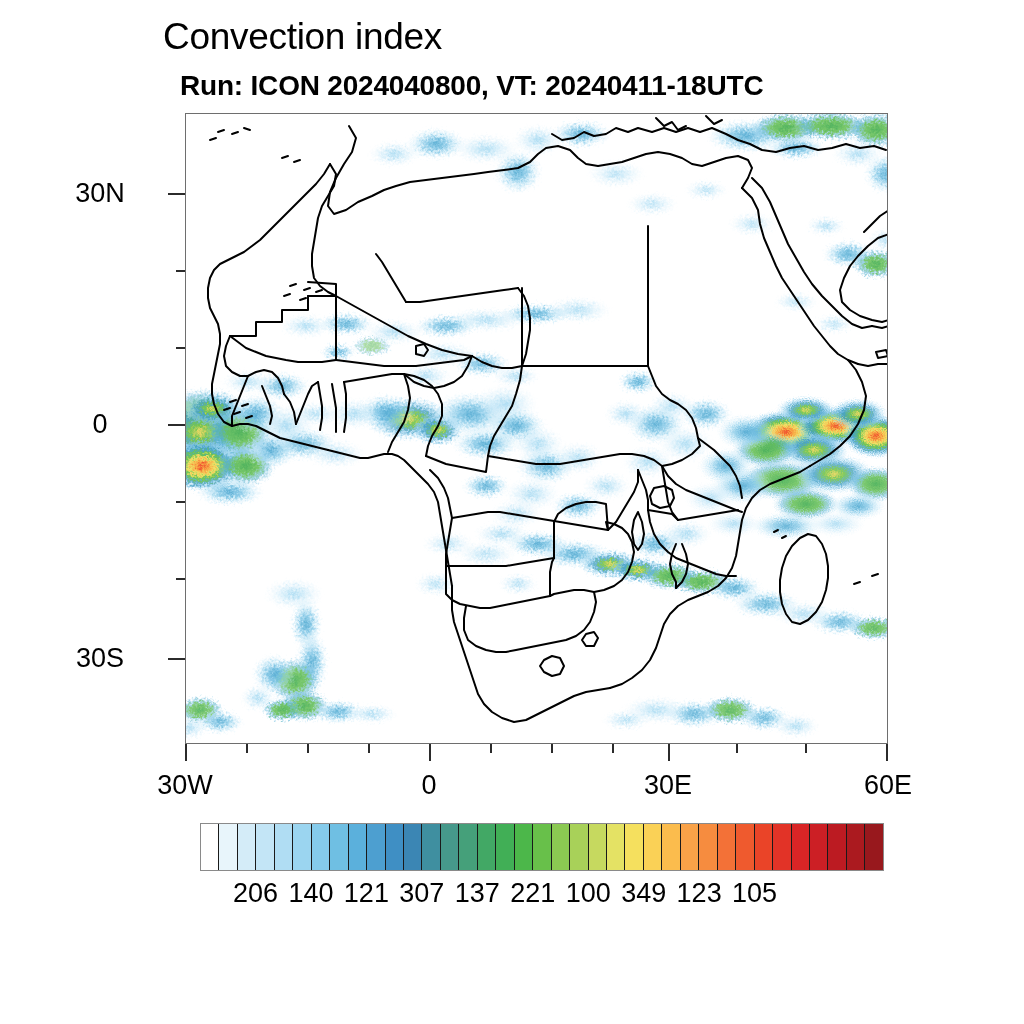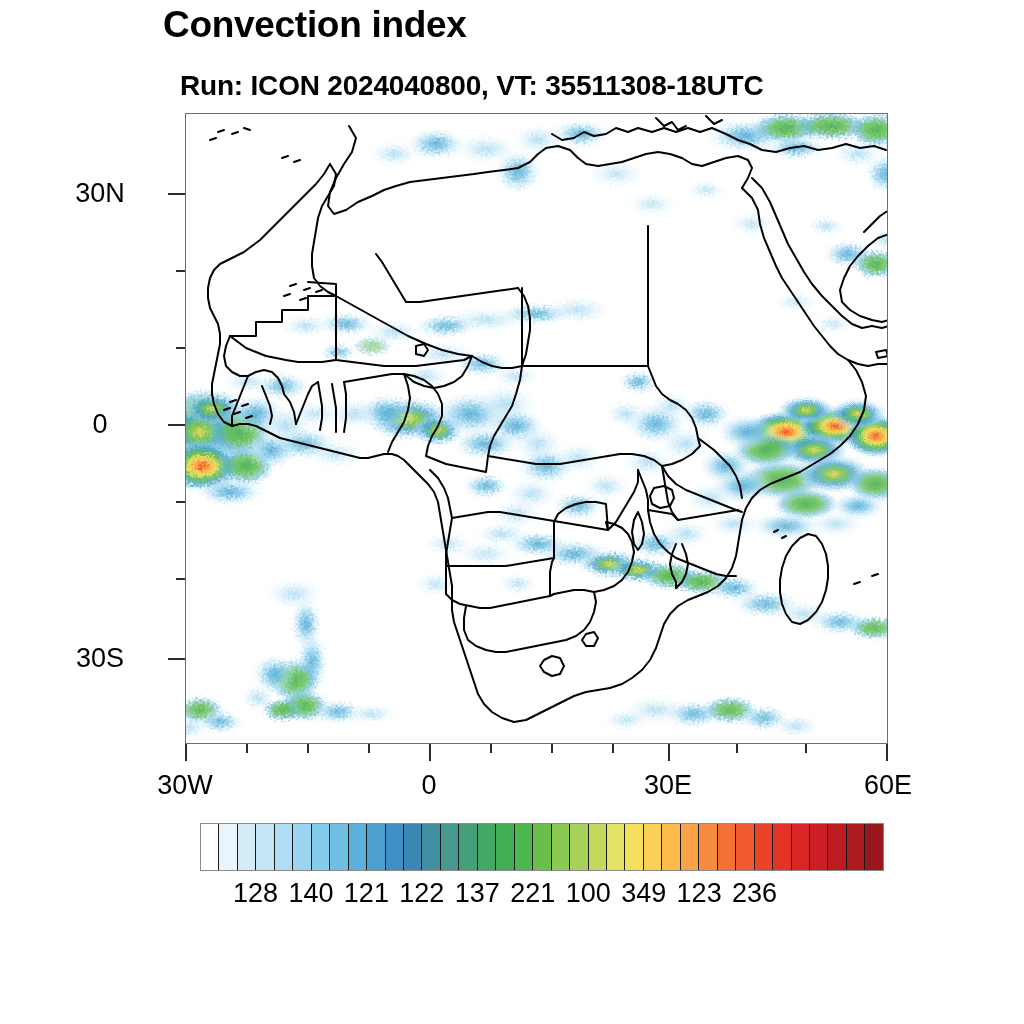--- a/index.html
+++ b/index.html
@@ -1,20 +1,20 @@
 <!DOCTYPE html>
 <html><head>
 <meta charset="utf-8">
 <style>
   html,body{margin:0;padding:0;background:#ffffff;}
   body{width:1024px;height:1024px;position:relative;overflow:hidden;
        font-family:"Liberation Sans",sans-serif;color:#000;}
   #root{position:absolute;left:0;top:0;width:1024px;height:1024px;}
 
-  .title{position:absolute;left:163px;top:4px;font-size:37px;font-weight:bold;
+  .title{position:absolute;left:163px;top:16px;font-size:37px;font-weight:normal;
          letter-spacing:-0.3px;white-space:nowrap;}
   .subtitle{position:absolute;left:180px;top:70px;font-size:28px;font-weight:bold;
             letter-spacing:-0.2px;white-space:nowrap;}
 
   
   #mapwrap{position:absolute;left:185px;top:113px;width:703px;height:631px;}
   #mapframe{position:absolute;inset:0;border:1.6px solid #6e6e6e;box-sizing:border-box;
             background:#ffffff;overflow:hidden;}
   #mapsvg{position:absolute;left:0;top:0;width:703px;height:631px;display:block;}
 
@@ -38,21 +38,21 @@
   #cbar .cell:last-child{border-right:none;}
   .cblabs{position:absolute;left:0;top:878px;width:1024px;height:40px;}
   .cblab{position:absolute;font-size:27px;transform:translateX(-50%);white-space:nowrap;}
 </style>
 </head>
 <body>
 
 <div id="root">
 
   <div class="title">Convection index</div>
-  <div class="subtitle">Run: ICON 2024040800,  VT: 35511308-18UTC</div>
+  <div class="subtitle">Run: ICON 2024040800,  VT: 20240411-18UTC</div>
 
   <div id="mapwrap">
     <div id="mapframe">
       <svg id="mapsvg" viewBox="0 0 703 631" preserveAspectRatio="none">
         <defs>
 
           <radialGradient id="gHot" cx="50%" cy="50%" r="50%">
             <stop offset="0%" stop-color="#ef4b2a" stop-opacity="1"></stop>
             <stop offset="18%" stop-color="#f8a742" stop-opacity="1"></stop>
             <stop offset="34%" stop-color="#f0e05e" stop-opacity=".97"></stop>
@@ -554,25 +554,25 @@
         <div class="cell" style="background: rgb(234, 68, 40);"></div>
         <div class="cell" style="background: rgb(226, 51, 39);"></div>
         <div class="cell" style="background: rgb(217, 37, 38);"></div>
         <div class="cell" style="background: rgb(204, 31, 37);"></div>
         <div class="cell" style="background: rgb(188, 27, 34);"></div>
         <div class="cell" style="background: rgb(171, 26, 31);"></div>
         <div class="cell" style="background: rgb(152, 24, 29);"></div>
       </div>
   </div>
   <div class="cblabs">
-      <div class="cblab" style="left: 255.459px;">128</div>
+      <div class="cblab" style="left: 255.459px;">206</div>
       <div class="cblab" style="left: 310.919px;">140</div>
       <div class="cblab" style="left: 366.378px;">121</div>
-      <div class="cblab" style="left: 421.838px;">122</div>
+      <div class="cblab" style="left: 421.838px;">307</div>
       <div class="cblab" style="left: 477.297px;">137</div>
       <div class="cblab" style="left: 532.757px;">221</div>
       <div class="cblab" style="left: 588.216px;">100</div>
       <div class="cblab" style="left: 643.676px;">349</div>
       <div class="cblab" style="left: 699.135px;">123</div>
-      <div class="cblab" style="left: 754.595px;">236</div>
+      <div class="cblab" style="left: 754.595px;">105</div>
     </div>
 
 </div>
 
 </body></html>

